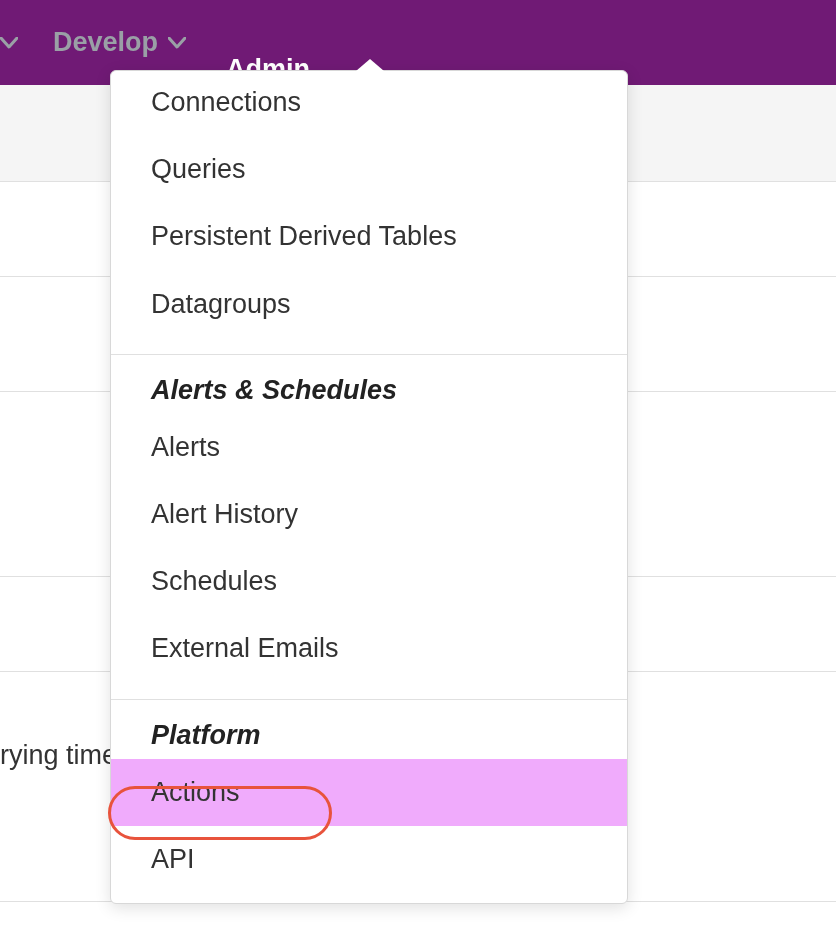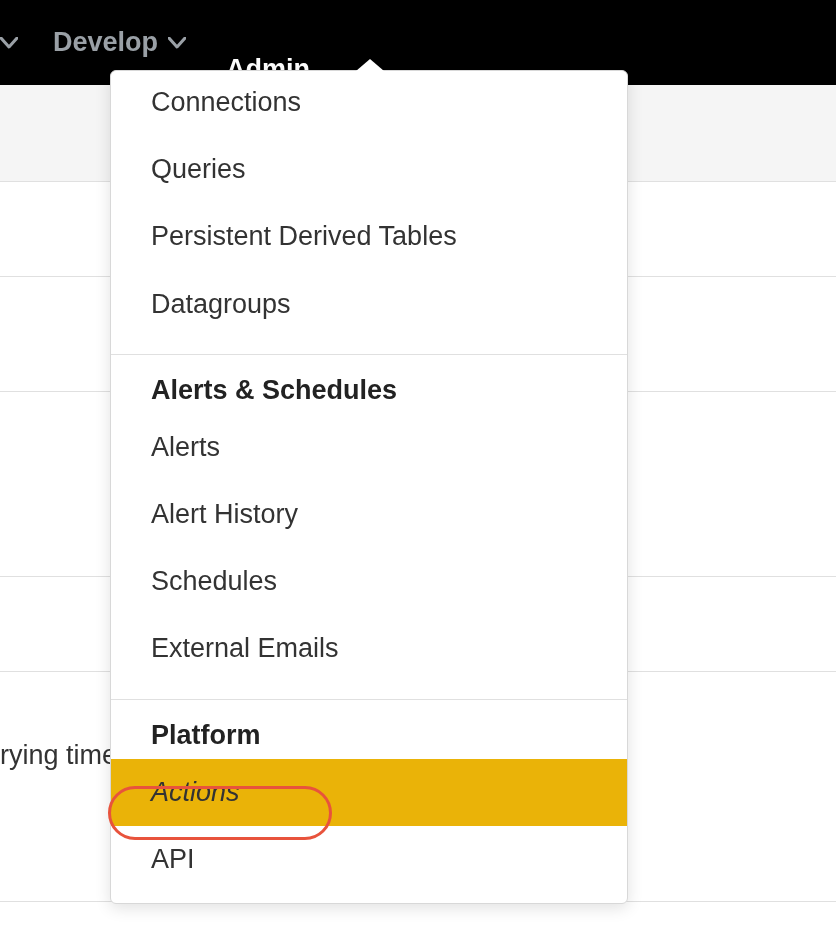--- a/index.html
+++ b/index.html
@@ -9,21 +9,21 @@
     }
     body {
       font-family: -apple-system, BlinkMacSystemFont, "Segoe UI", Helvetica, Arial, sans-serif;
       width: 836px;
       height: 947px;
       overflow: hidden;
       background: #fff;
       position: relative;
     }
     .topnav {
-      background: #000000;
+      background: #701a75;
       height: 85px;
       display: flex;
       align-items: center;
       padding-left: 0;
       position: relative;
       z-index: 1;
     }
     .nav-item {
       display: flex;
       align-items: center;
@@ -102,28 +102,28 @@
       padding: 12px 40px;
       font-size: 27px;
       color: #333;
       cursor: pointer;
       line-height: 1.6;
     }
     .menu-item:first-child {
       padding-top: 10px;
     }
     .menu-item.highlighted {
-      background: #eab308;
-      font-style: italic;
+      background: #f0abfc;
     }
     .section-header {
       padding: 20px 40px 8px 40px;
       font-size: 27px;
       font-weight: 700;
       color: #222;
+      font-style: italic;
     }
     .divider {
       height: 1px;
       background: #e0e0e0;
       margin: 16px 0 0 0;
     }
     .highlight-oval {
       position: absolute;
       top: 786px;
       left: 108px;

